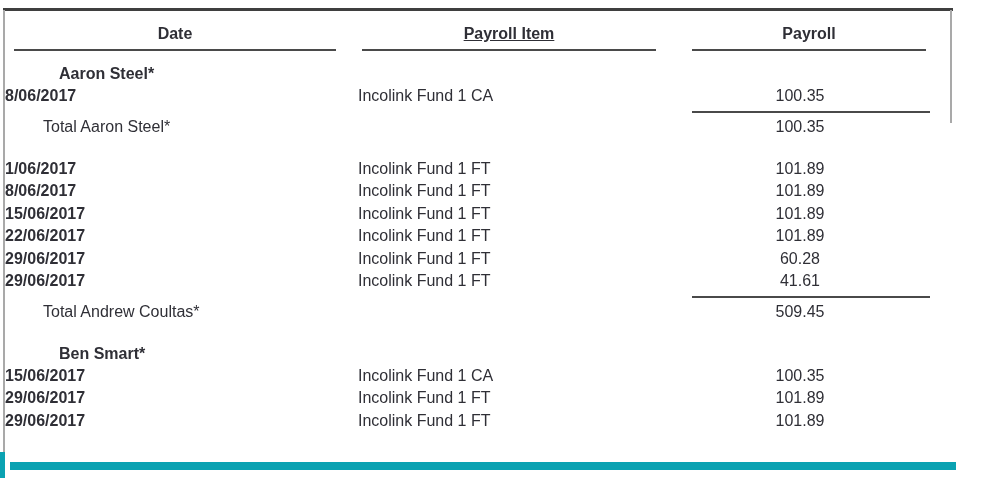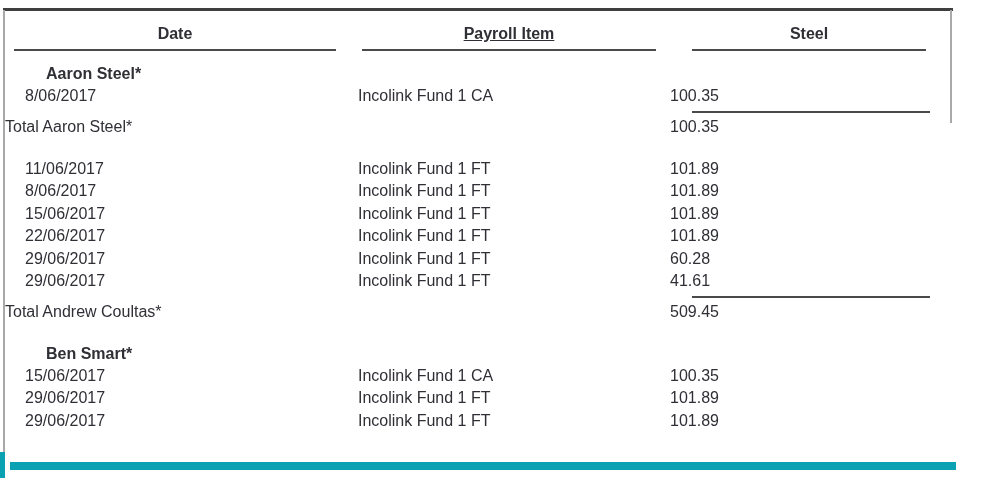--- a/index.html
+++ b/index.html
@@ -38,52 +38,52 @@
     font-weight: bold; font-size: 16px; line-height: 20px;
     text-align: center; padding-bottom: 5px;
     border-bottom: 2px solid var(--rule);
   }
   .hdr-date    .col-header-inner { margin-left: 9px;  margin-right: 14px; }
   .hdr-item    .col-header-inner { margin-left: 12px; margin-right: 14px; text-decoration: underline; }
   .hdr-amount  .col-header-inner { margin-left: 22px; margin-right: 4px;  }
 
   .group-heading {
     font-weight: bold; font-size: 16px; line-height: 22px;
-    padding-left: 41px;
+    padding-left: 54px;
   }
   .row { font-size: 16px; line-height: 22.5px; }
-  .cell-date   { padding-left: 20px; white-space: nowrap; }
+  .cell-date   { padding-left: 0; white-space: nowrap; font-weight: bold; }
   .cell-item   { padding-left: 8px; white-space: nowrap; }
-  .cell-amount { text-align: left; white-space: nowrap; }
+  .cell-amount { text-align: center; white-space: nowrap; }
 
   .rule-row .total-rule { height: 2px; background: var(--rule); margin: 3px 0 3px 22px; }
 
   .total-row { font-size: 16px; line-height: 22px; margin-bottom: 20px; }
-  .total-label { }
+  .total-label { padding-left: 38px; }
 
   .group-no-total { margin-bottom: 16px; }
 </style>
 </head>
 <body>
 
 <div class="report-frame">
   <div class="frame-top"></div>
   <div class="frame-left"></div>
   <div class="frame-right"></div>
 
   <div class="content">
     <div class="grid3 col-header-row">
       <div class="hdr-date">
         <div class="col-header-inner">Date</div>
       </div>
       <div class="hdr-item">
         <div class="col-header-inner">Payroll Item</div>
       </div>
       <div class="hdr-amount">
-        <div class="col-header-inner">Steel</div>
+        <div class="col-header-inner">Payroll</div>
       </div>
     </div>
 
     <div id="report-body">
         <div class="report-group">
           <div class="group-heading">Aaron Steel*</div>
           <div class="grid3 row">
             <div class="cell-date">8/06/2017</div>
             <div class="cell-item">Incolink Fund 1 CA</div>
             <div class="cell-amount">100.35</div>
@@ -96,21 +96,21 @@
             </div>
           </div>
           <div class="grid3 total-row">
             <div class="total-label">Total Aaron Steel*</div>
             <div></div>
             <div class="cell-amount">100.35</div>
           </div>
         </div>
         <div class="report-group">
           <div class="grid3 row">
-            <div class="cell-date">11/06/2017</div>
+            <div class="cell-date">1/06/2017</div>
             <div class="cell-item">Incolink Fund 1 FT</div>
             <div class="cell-amount">101.89</div>
           </div>
           <div class="grid3 row">
             <div class="cell-date">8/06/2017</div>
             <div class="cell-item">Incolink Fund 1 FT</div>
             <div class="cell-amount">101.89</div>
           </div>
           <div class="grid3 row">
             <div class="cell-date">15/06/2017</div>

